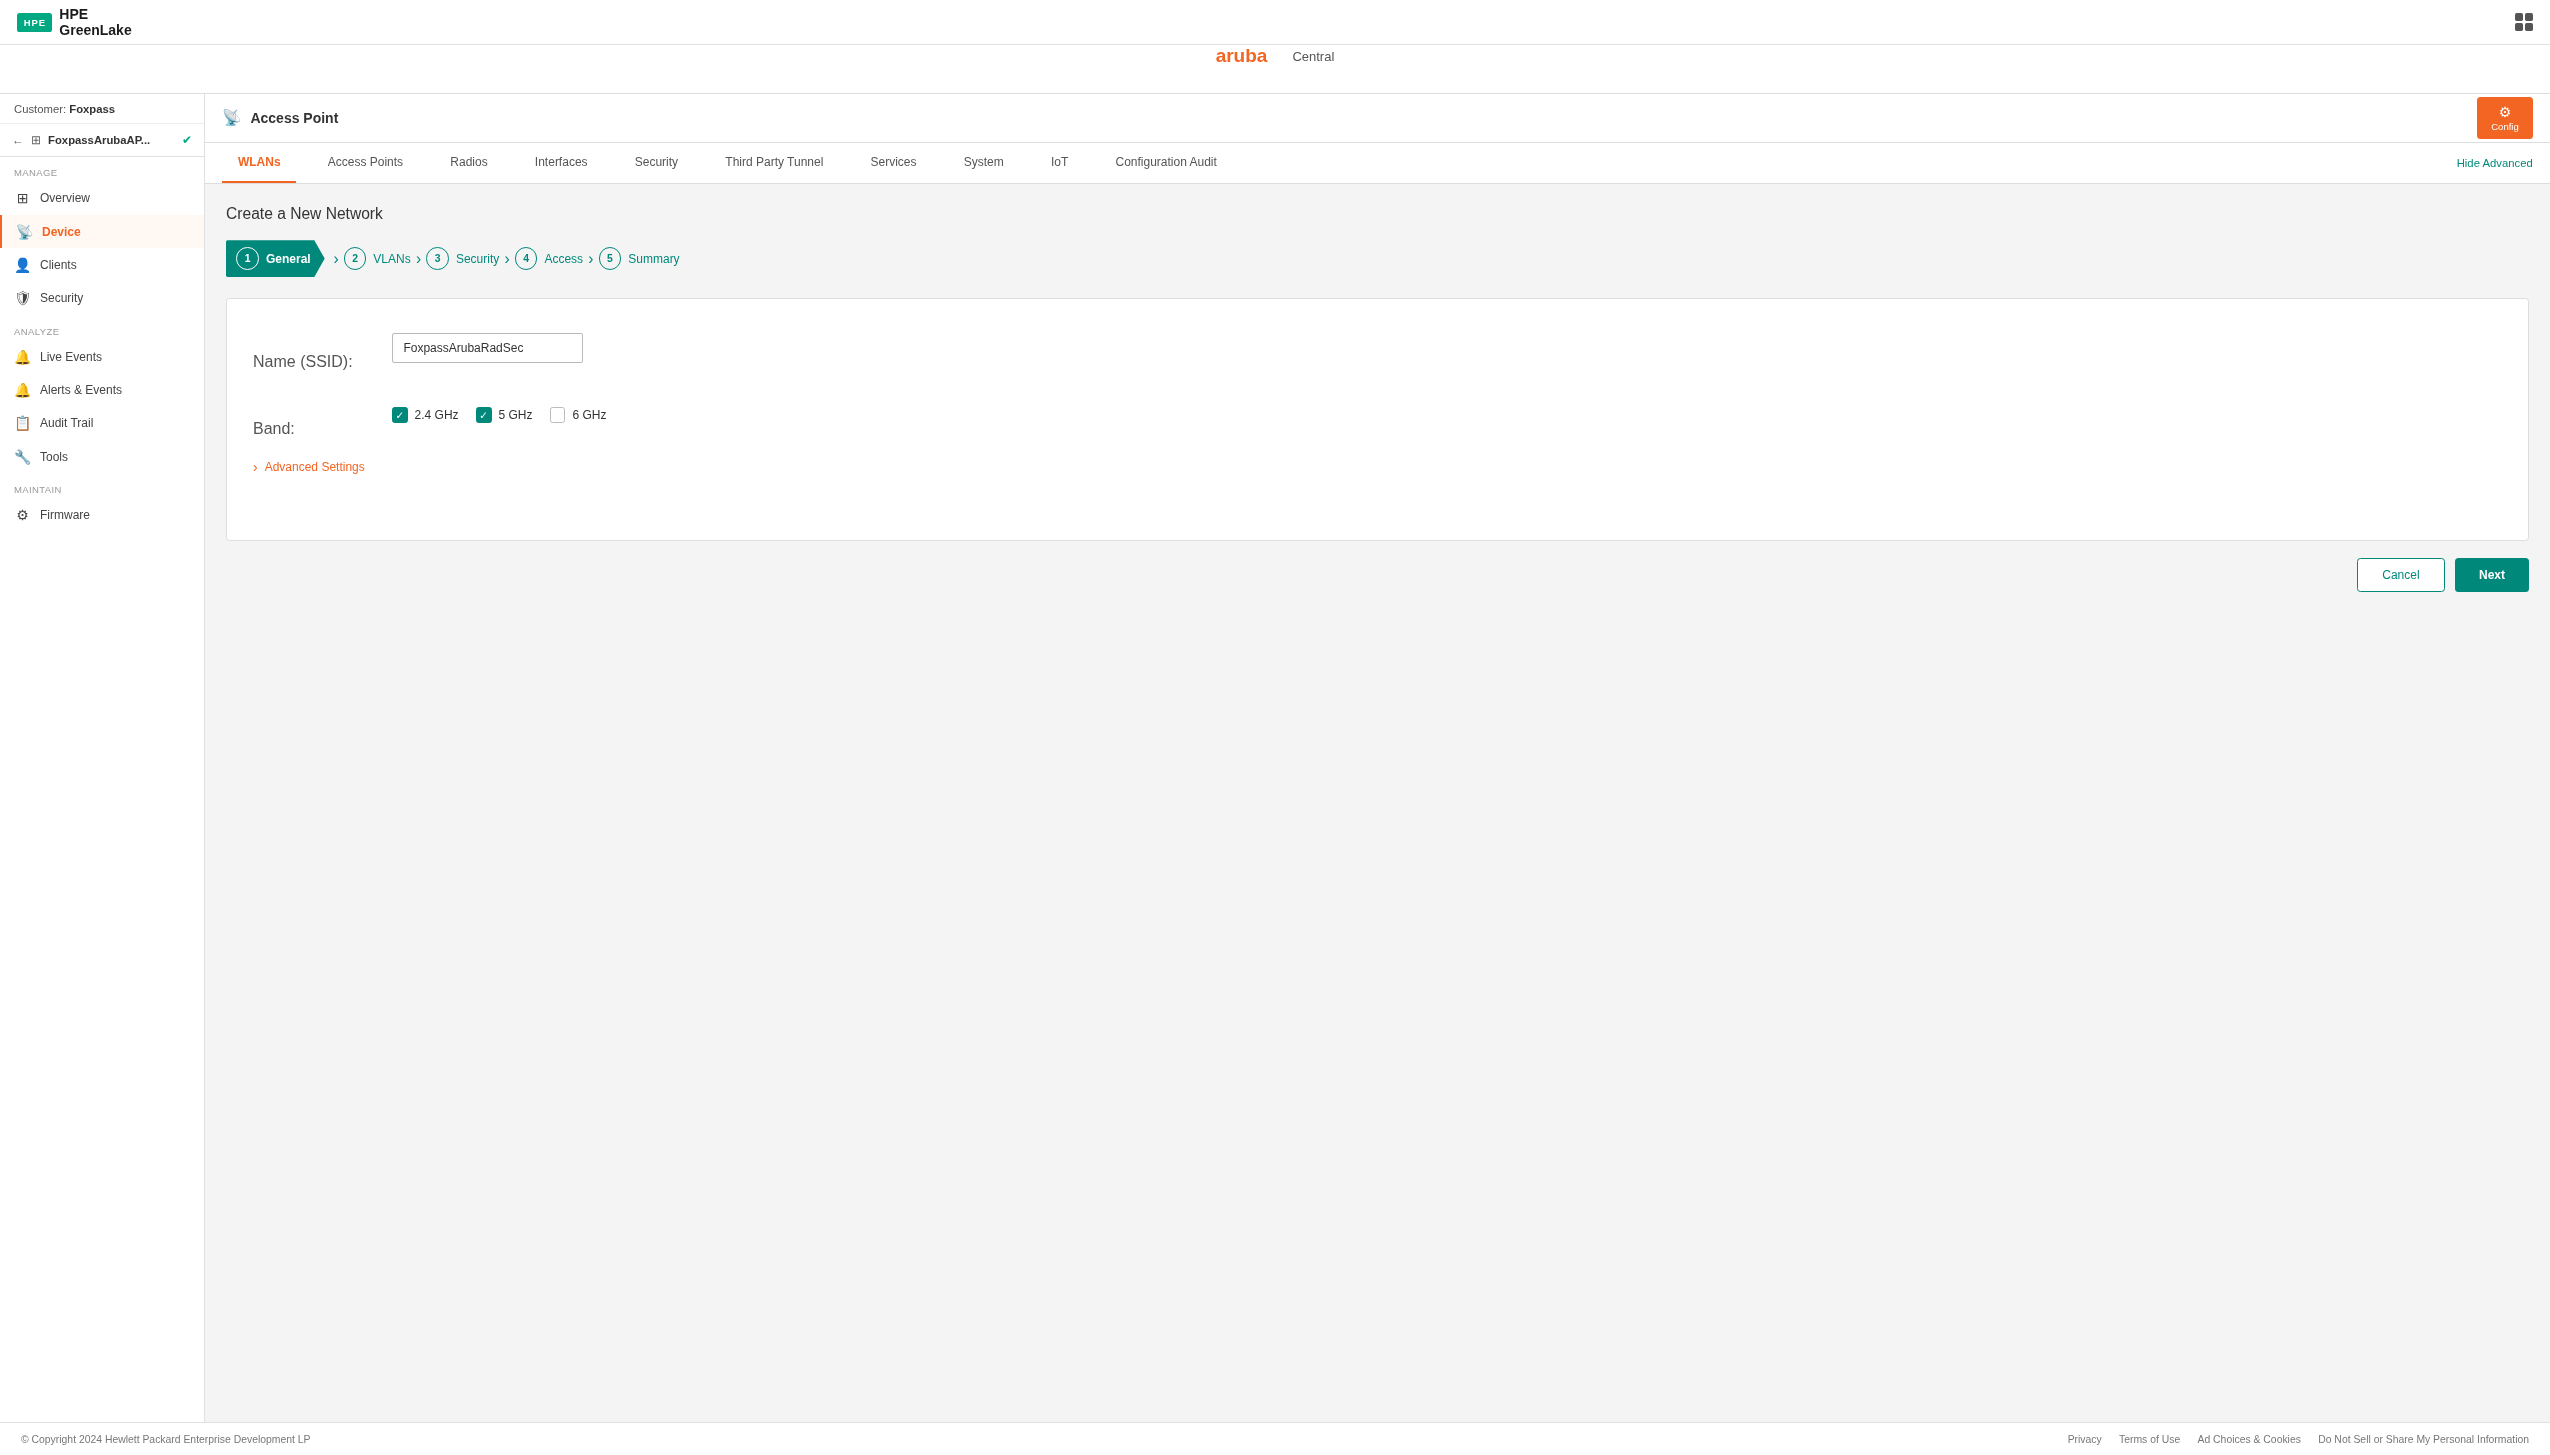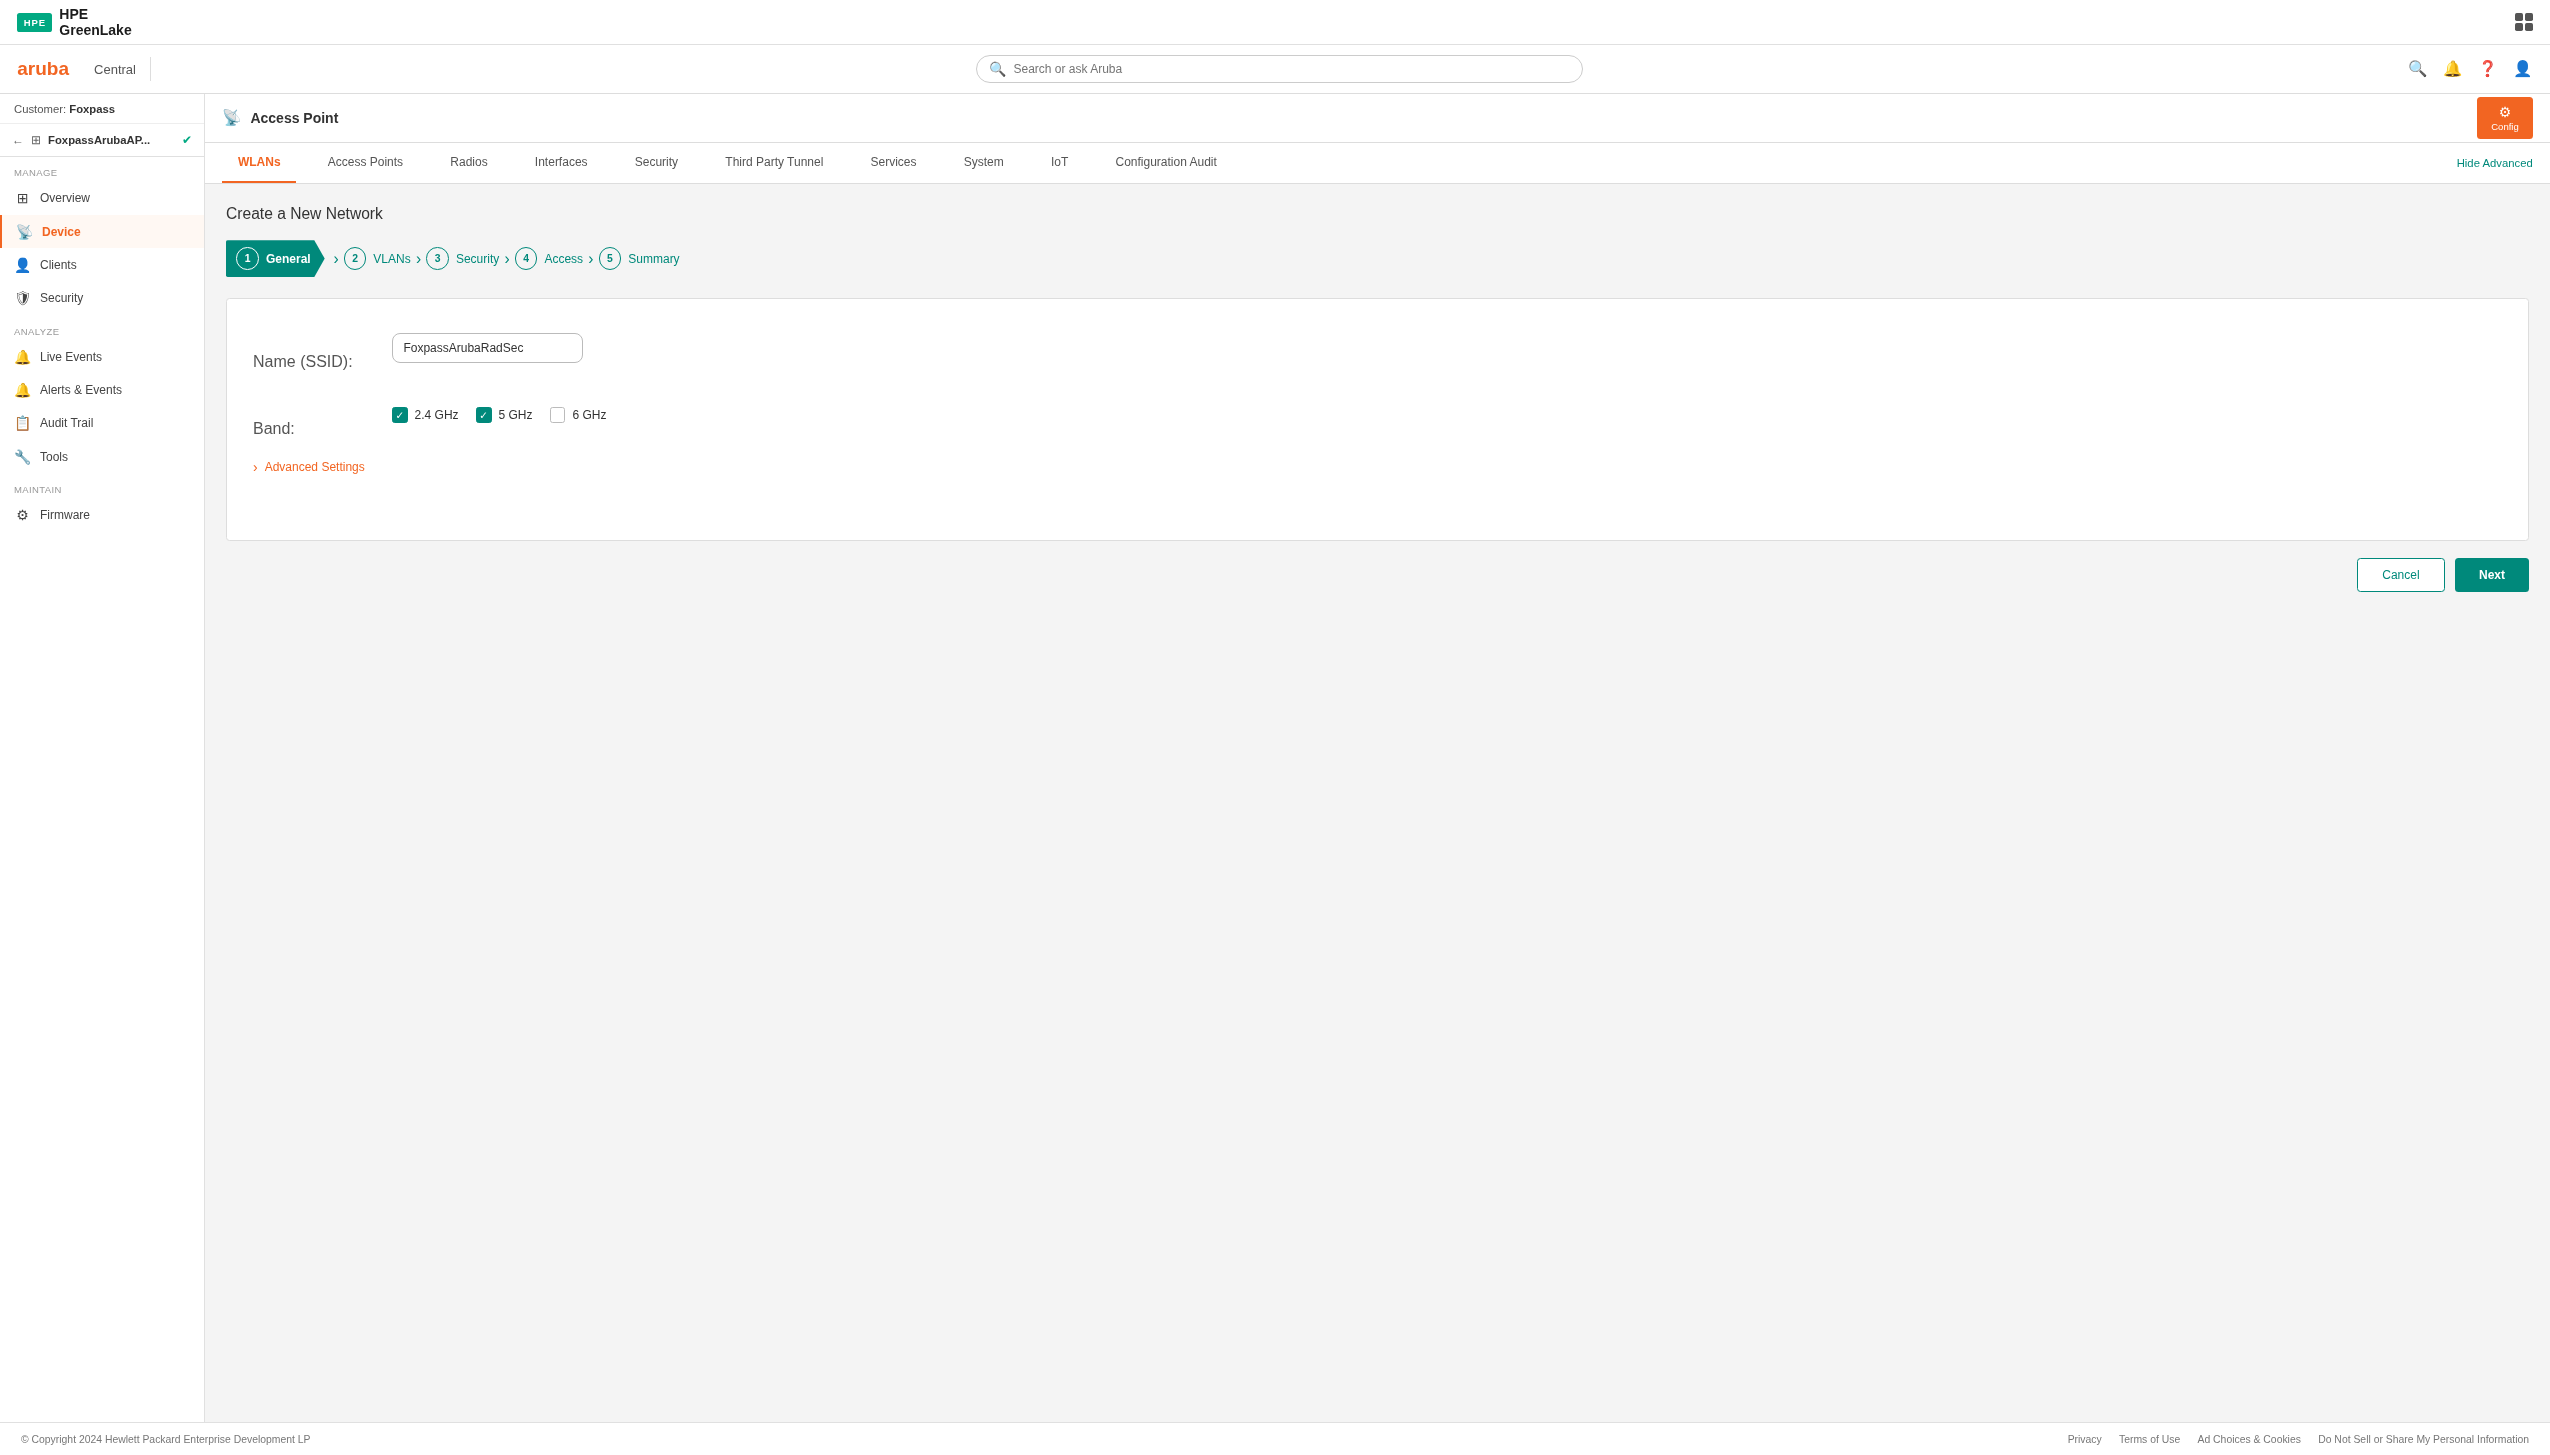--- a/index.html
+++ b/index.html
@@ -45,20 +45,21 @@
 
     
     .aruba-bar {
       background: #fff;
       border-bottom: 0.9px solid #ddd;
       padding: 0 17.3px;
       display: flex;
       align-items: center;
       height: 49px;
       gap: 14px;
+      flex-direction: column;
     }
     .aruba-logo {
       display: flex;
       align-items: center;
       gap: 7px;
     }
     .aruba-logo-text { font-size: 19px; font-weight: 700; color: #f26522; }
     .aruba-central { font-size: 13px; color: #555; margin-left: 18px; }
     .aruba-divider { width: 0.9px; height: 24px; background: #ddd; }
     .search-bar {
@@ -312,21 +313,21 @@
     }
     .form-label {
       width: 139px;
       font-size: 16px;
       color: #555;
       flex-shrink: 0;
       margin-top: 28px;
     }
     .form-input {
       border: 0.9px solid #bbb;
-      border-radius: 8px;
+      border-radius: 2px;
       padding: 7px 10.4px;
       font-size: 12px;
       color: #333;
       min-width: 191px;
       outline: none;
     }
     .band-row {
       display: flex;
       align-items: center;
       gap: 17.3px;

